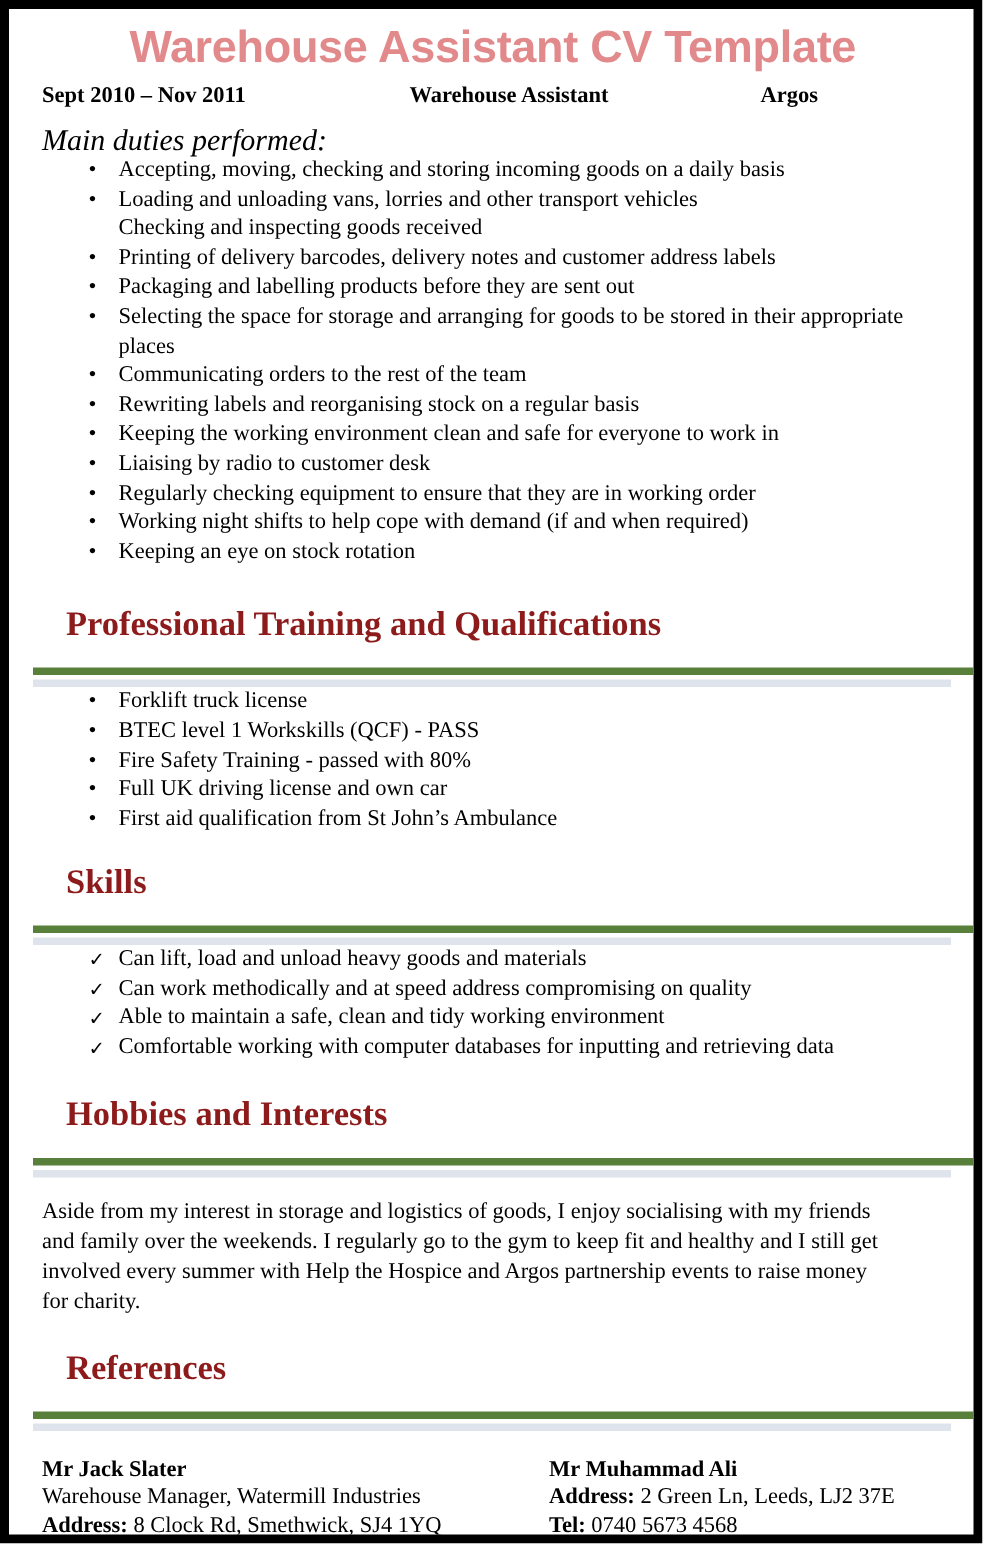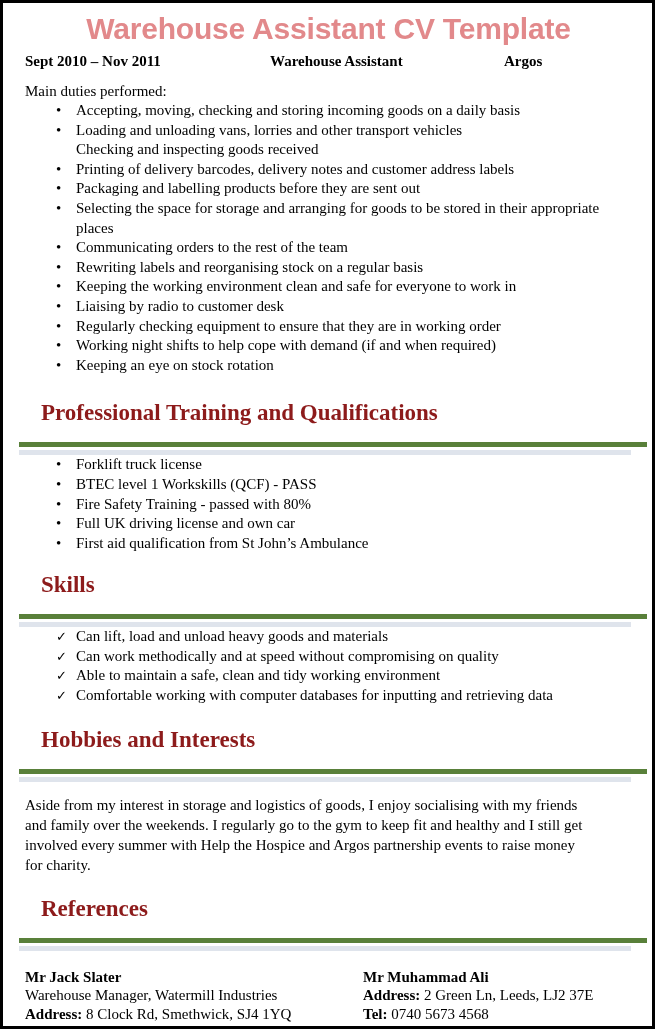--- a/index.html
+++ b/index.html
@@ -9,21 +9,21 @@
   }
   body {
     font-family: "Liberation Serif", serif;
   }
   #page {
     position: relative;
     width: 655px;
     height: 1029px;
     box-sizing: border-box;
     background: #ffffff;
-    border: 3px solid #000000;
+    border: 6px solid #000000;
     overflow: hidden;
   }
   .inner {
     padding: 0 12px 0 22px;
     box-sizing: border-box;
   }
 
   
   .doc-title {
     color: #e2898b;
@@ -45,24 +45,25 @@
     font-weight: bold;
     font-size: 15px;
     line-height: 19px;
     color: #000;
   }
   .job-dates  { position: absolute; left: 0px;   top: 0; white-space: nowrap; }
   .job-title  { position: absolute; left: 245px; top: 0; white-space: nowrap; }
   .job-company{ position: absolute; left: 479px; top: 0; white-space: nowrap; }
 
   .lead-in {
-    font-size: 15px;
+    font-size: 20px;
     line-height: 19px;
     margin-top: 11px;
     color: #000;
+    font-style: italic;
   }
 
   
   ul.bullets {
     list-style: none;
     margin: 0;
     padding: 0;
   }
   ul.bullets > li {
     position: relative;
@@ -205,21 +206,21 @@
     </div>
 
     <div class="sec-skills">
       <div class="section-head">Skills</div>
       <div class="rule-wrap">
         <div class="rule-green"></div>
         <div class="rule-grey"></div>
       </div>
       <ul class="bullets check skills-list">
         <li><span class="marker"></span><span>Can lift, load and unload heavy goods and materials</span></li>
-        <li><span class="marker"></span><span>Can work methodically and at speed without compromising  on quality</span></li>
+        <li><span class="marker"></span><span>Can work methodically and at speed address compromising  on quality</span></li>
         <li><span class="marker"></span><span>Able to maintain a safe, clean and tidy working environment</span></li>
         <li><span class="marker"></span><span>Comfortable working with computer databases for inputting and retrieving data</span></li>
       </ul>
     </div>
 
     <div class="sec-hobbies">
       <div class="section-head">Hobbies and Interests</div>
       <div class="rule-wrap">
         <div class="rule-green"></div>
         <div class="rule-grey"></div>

